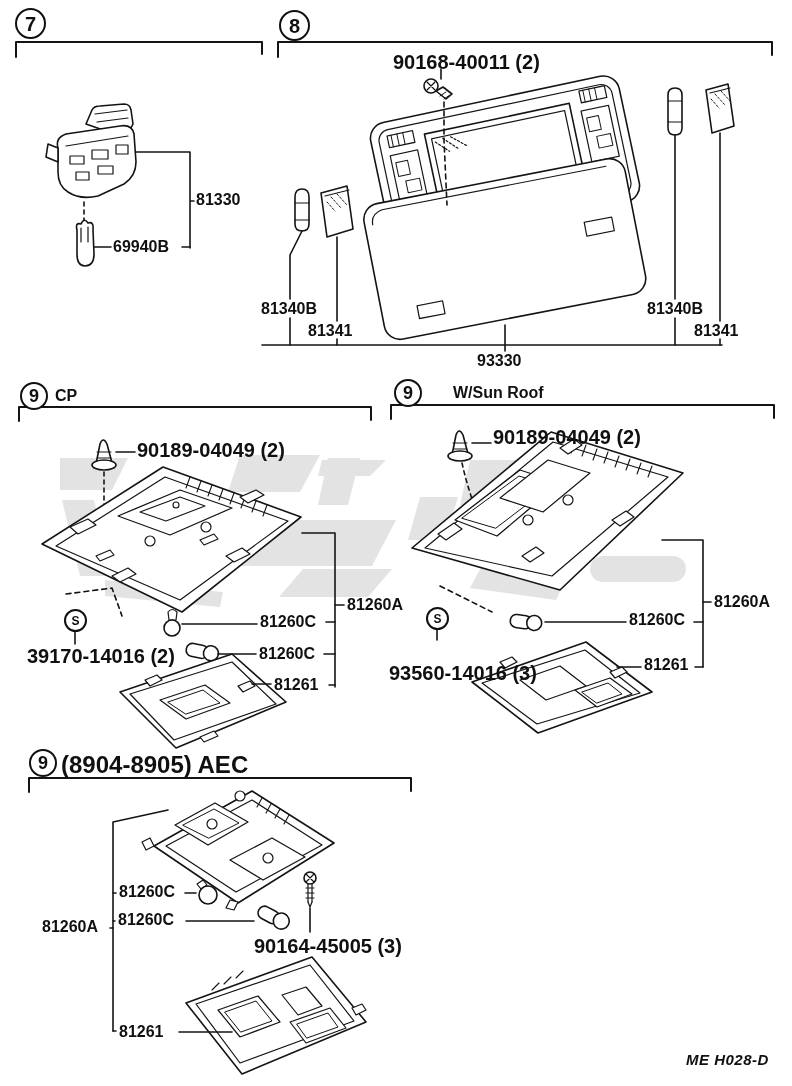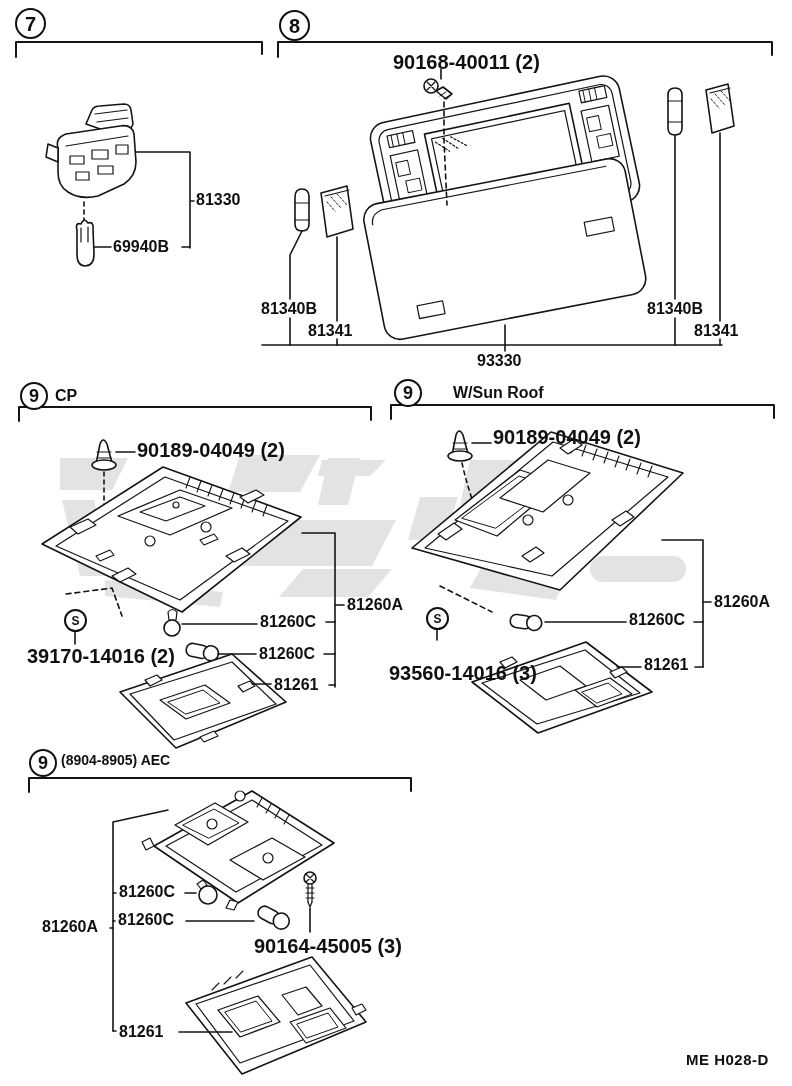--- a/index.html
+++ b/index.html
@@ -291,21 +291,21 @@
 </svg>
 
 <div class="badge b-lg" style="left:15px;top:8px;">7</div>
 <div class="badge b-lg" style="left:279px;top:10px;">8</div>
 <div class="badge b-sm" style="left:20px;top:382px;">9</div>
 <div class="badge b-sm" style="left:394px;top:379px;">9</div>
 <div class="badge b-sm" style="left:29px;top:749px;">9</div>
 
 <div class="hdr" style="left:55px;top:388px;">CP</div>
 <div class="hdr" style="left:453px;top:385px;">W/Sun Roof</div>
-<div class="hdr" style="left:61px;top:753px;font-size:14px;">(8904-8905) AEC</div>
+<div class="hdr" style="left:61px;top:753px;font-size:24px;">(8904-8905) AEC</div>
 
 <div class="lbl" style="left:196px;top:192px;">81330</div>
 <div class="lbl" style="left:113px;top:239px;">69940B</div>
 
 <div class="pn" style="left:393px;top:52px;">90168-40011 (2)</div>
 <div class="lbl" style="left:261px;top:301px;">81340B</div>
 <div class="lbl" style="left:308px;top:323px;">81341</div>
 <div class="lbl" style="left:647px;top:301px;">81340B</div>
 <div class="lbl" style="left:694px;top:323px;">81341</div>
 <div class="lbl" style="left:477px;top:353px;">93330</div>
@@ -324,15 +324,15 @@
 <div class="lbl" style="left:714px;top:594px;">81260A</div>
 <div class="lbl" style="left:629px;top:612px;">81260C</div>
 <div class="lbl" style="left:644px;top:657px;">81261</div>
 
 <div class="lbl" style="left:119px;top:884px;">81260C</div>
 <div class="lbl" style="left:118px;top:912px;">81260C</div>
 <div class="lbl" style="left:42px;top:919px;">81260A</div>
 <div class="pn" style="left:254px;top:936px;">90164-45005 (3)</div>
 <div class="lbl" style="left:119px;top:1024px;">81261</div>
 
-<div class="footer" style="left:686px;top:1052px;">ME H028-D</div>
+<div class="footer" style="left:686px;top:1052px;font-style:italic;">ME H028-D</div>
 
 </div>
 
 </body></html>

